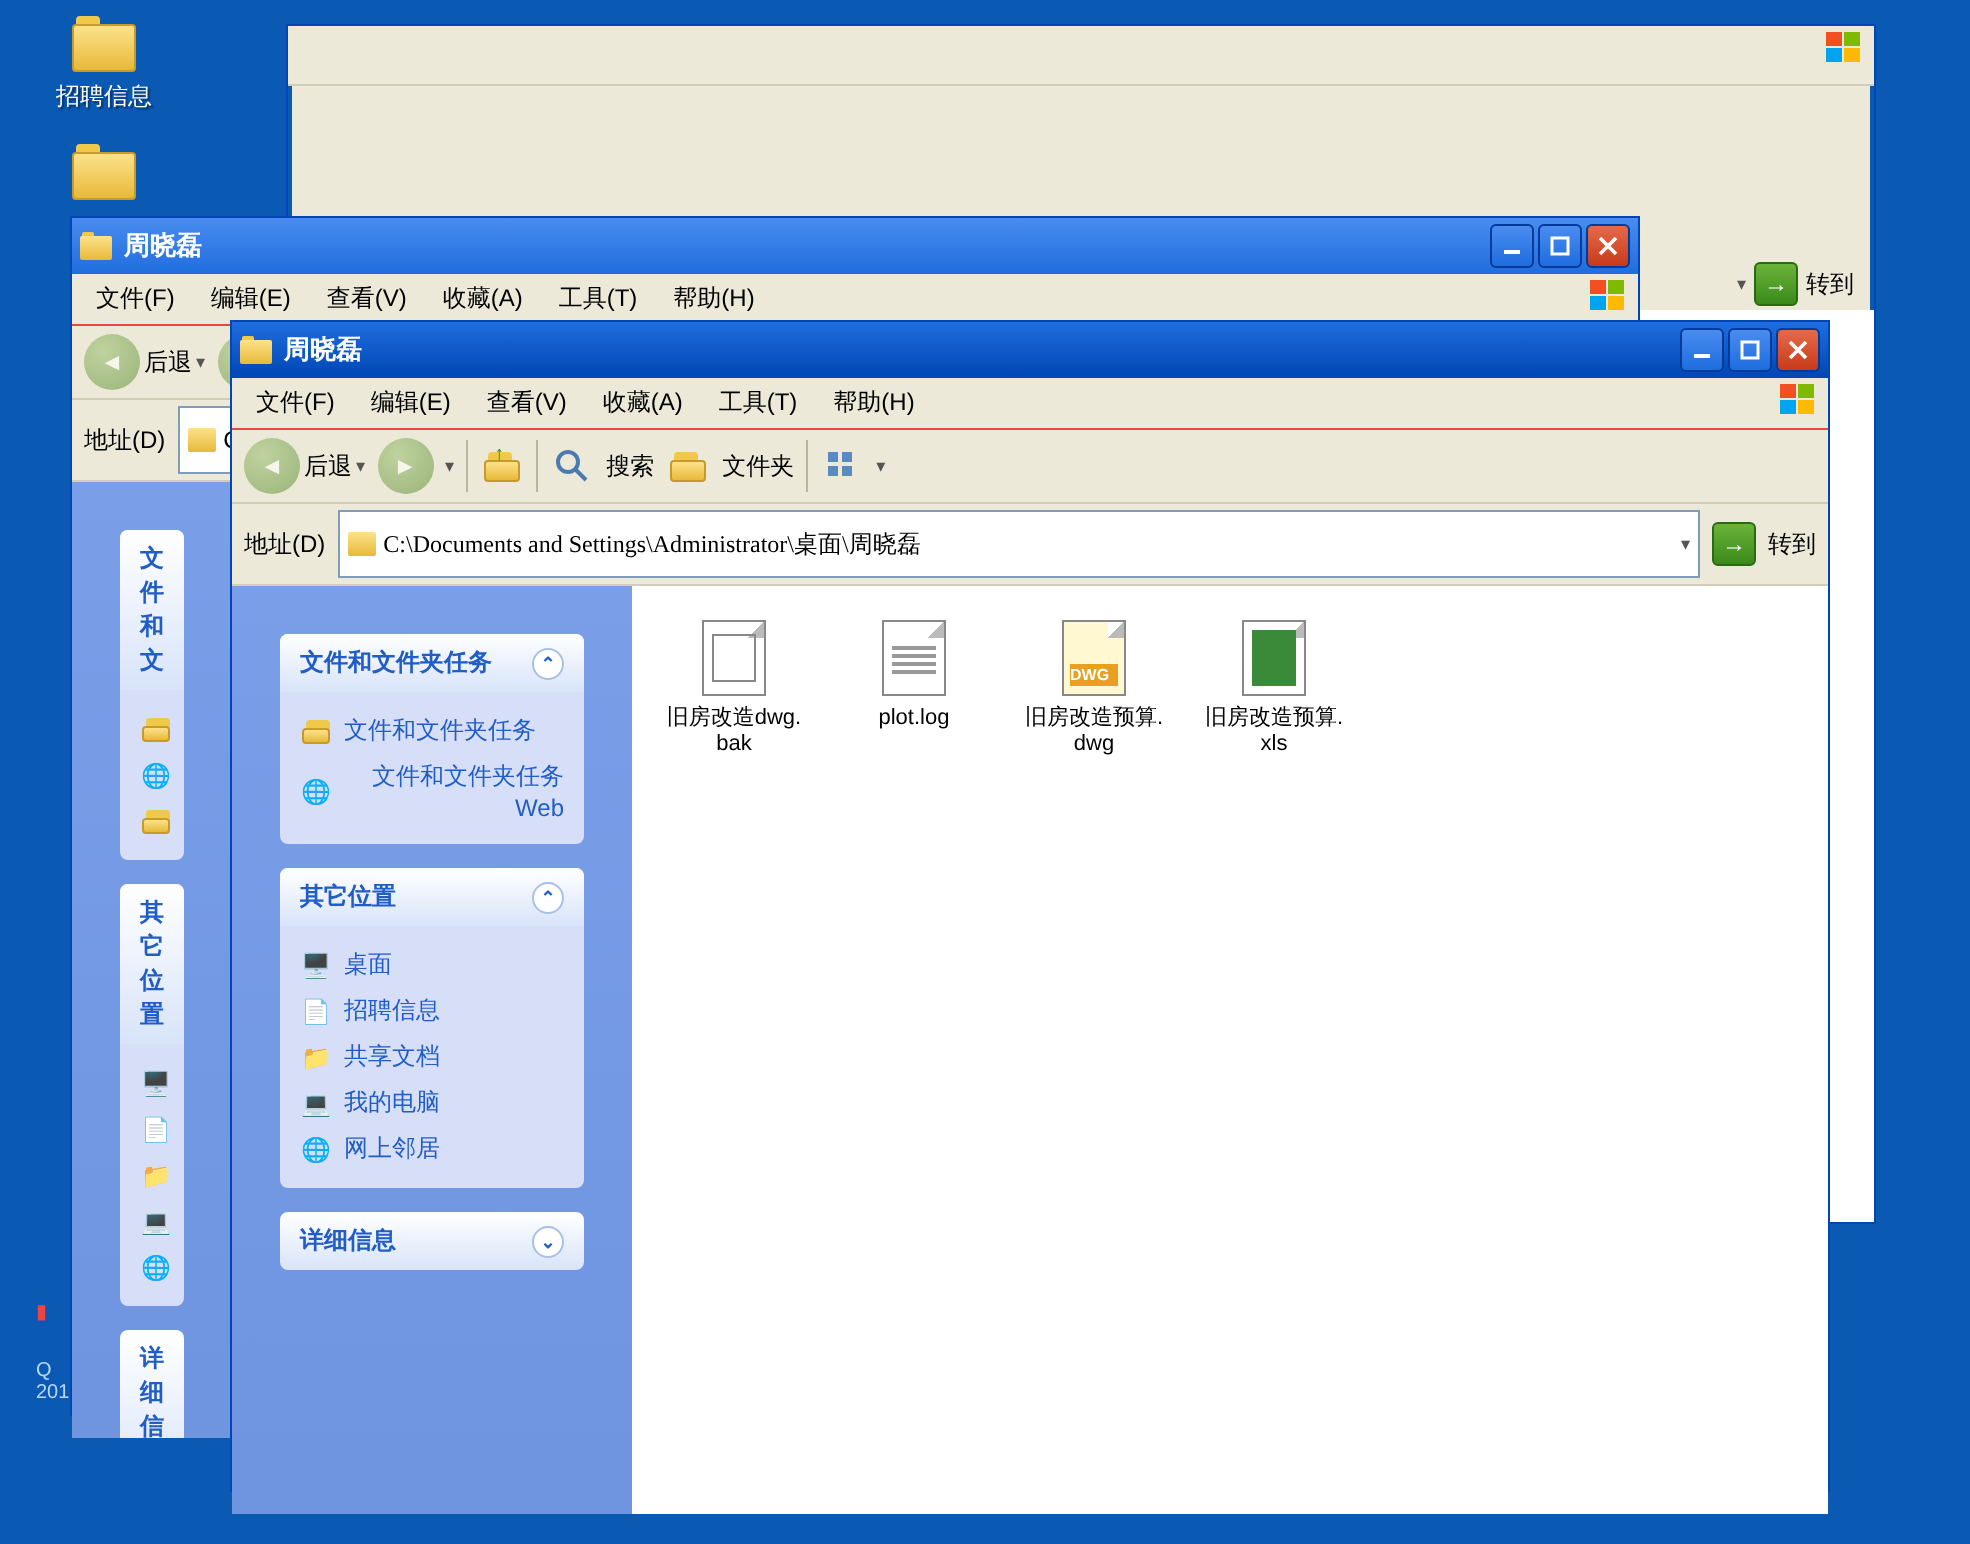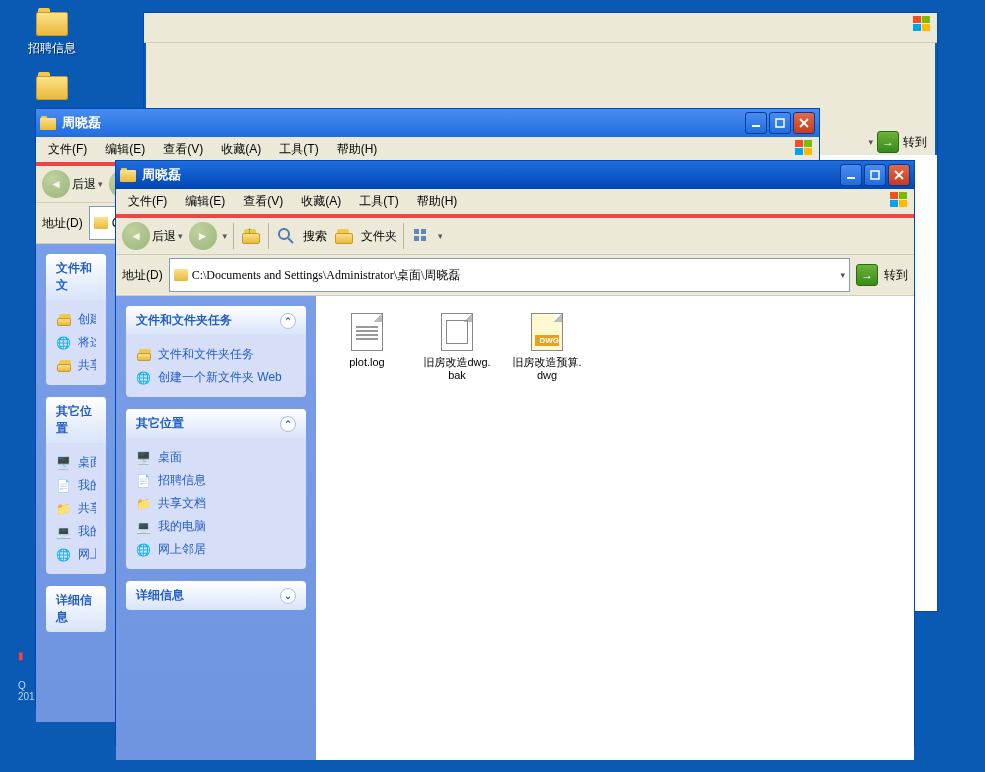--- a/index.html
+++ b/index.html
@@ -17,21 +17,21 @@
 .titlebar { height:28px; background:linear-gradient(#1f6dde,#0046b4); display:flex; align-items:center; padding:0 4px; color:white; font-size:13px; }
 .titlebar .tb-folder { width:16px; height:14px; margin-right:6px; position:relative; flex-shrink:0; }
 .titlebar .tb-folder::before { content:""; position:absolute; left:1px; top:0; width:6px; height:3px; background:#f0c94a; border-radius:1px 1px 0 0; }
 .titlebar .tb-folder::after { content:""; position:absolute; left:0; top:2px; right:0; bottom:0; background:linear-gradient(#fde28a,#e7b93a); border-radius:1px; }
 .titlebar .title-text { flex:1; font-weight:bold; white-space:nowrap; overflow:hidden; }
 .win-btns { display:flex; gap:2px; }
 .win-btn { width:22px; height:22px; background:linear-gradient(#4a8cf0,#1f6dde); border:1px solid #003a9a; border-radius:3px; color:white; font-size:12px; display:flex; align-items:center; justify-content:center; cursor:pointer; font-weight:bold; }
 .win-btn.close { background:linear-gradient(#e46a4a,#c83a1a); }
 .win-btn svg { width:12px; height:12px; }
 
-.menubar { background:#ece9d8; padding:2px 4px; display:flex; gap:2px; border-bottom:4px solid #ef4444; position:relative; }
+.menubar { background:#ece9d8; padding:2px 4px; display:flex; gap:2px; border-bottom:1px solid #ef4444; position:relative; }
 .menu-item { padding:2px 8px; cursor:pointer; }
 .win-flag { position:absolute; right:4px; top:2px; width:22px; height:18px; }
 .win-flag span { position:absolute; width:8px; height:7px; }
 .win-flag .r { background:#f25022; left:2px; top:1px; }
 .win-flag .g { background:#7fba00; left:11px; top:1px; }
 .win-flag .b { background:#00a4ef; left:2px; top:9px; }
 .win-flag .y { background:#ffb900; left:11px; top:9px; }
 
 .toolbar { background:#ece9d8; padding:4px 6px; display:flex; align-items:center; gap:6px; border-bottom:1px solid #d0cdb8; }
 .nav-btn { width:28px; height:28px; border-radius:50%; display:flex; align-items:center; justify-content:center; cursor:pointer; }
@@ -42,38 +42,38 @@
 .t-ico { width:22px; height:22px; cursor:pointer; display:flex; align-items:center; justify-content:center; }
 .dd { font-size:9px; color:#555; cursor:pointer; }
 
 .addressbar { background:#ece9d8; padding:3px 6px; display:flex; align-items:center; gap:6px; border-bottom:1px solid #d0cdb8; }
 .addr-input { flex:1; background:white; border:1px solid #7f9db9; height:34px; display:flex; align-items:center; padding:0 4px; gap:4px; font-size:12px; }
 .addr-input .af { width:14px; height:12px; position:relative; flex-shrink:0; }
 .addr-input .af::after { content:""; position:absolute; inset:0; background:linear-gradient(#fde28a,#e7b93a); border-radius:1px; }
 .go-btn { width:22px; height:22px; background:linear-gradient(#6bb33a,#3a8a1a); border:1px solid #2a6a12; border-radius:3px; color:white; display:flex; align-items:center; justify-content:center; cursor:pointer; }
 
 .body-split { display:flex; height:calc(100% - 28px - 24px - 38px - 30px); }
-.sidebar { width:200px; background:linear-gradient(#7a9ee8, #6f95e0); padding:10px; overflow:hidden; }
+.sidebar { width:200px; background:linear-gradient(#7a9ee8, #6f95e0); padding:24px; overflow:hidden;text-align:right; }
 .panel { background:#d6dff7; border-radius:4px; margin-bottom:12px; overflow:hidden; }
 .panel-hdr { background:linear-gradient(#fff,#d8e4fa); padding:6px 10px; color:#215dc6; font-weight:bold; display:flex; justify-content:space-between; align-items:center; cursor:pointer; }
 .panel-hdr .chev { width:16px; height:16px; border:1px solid #a8c0e8; border-radius:50%; background:white; display:flex; align-items:center; justify-content:center; font-size:9px; color:#215dc6; }
 .panel-body { padding:8px 10px; }
 .panel-link { display:flex; align-items:center; gap:6px; padding:3px 0; color:#215dc6; cursor:pointer; }
 .pl-ico { width:16px; height:16px; flex-shrink:0; display:flex; align-items:center; justify-content:center; }
 
 .content { flex:1; background:white; padding:16px; display:flex; gap:20px; align-content:flex-start; flex-wrap:wrap; }
 .file-icon { width:70px; text-align:center; cursor:pointer; }
 .file-icon .ico { width:40px; height:40px; margin:0 auto 4px; display:flex; align-items:center; justify-content:center; }
 .file-icon .lbl { font-size:11px; word-break:break-all; line-height:1.2; }
 
 .doc-sheet { width:32px; height:38px; background:white; border:1px solid #888; position:relative; }
 .doc-sheet::before { content:""; position:absolute; right:0; top:0; width:8px; height:8px; background:linear-gradient(135deg,#fff 48%, #bbb 50%); }
 .doc-lines::after { content:""; position:absolute; left:4px; right:4px; top:12px; height:2px; background:#999; box-shadow:0 4px 0 #999, 0 8px 0 #999, 0 12px 0 #999; }
 
-.dwg-badge { position:absolute; left:3px; right:3px; bottom:4px; background:#e8a020; color:white; font-size:8px; font-weight:bold; text-align:right; padding:1px 0; }
+.dwg-badge { position:absolute; left:3px; right:3px; bottom:4px; background:#e8a020; color:white; font-size:8px; font-weight:bold; text-align:left; padding:1px 0; }
 .xls-grid::after { content:""; position:absolute; left:4px; right:4px; top:4px; bottom:4px; background:linear-gradient(#3a8a3a,#3a8a3a); }
 .xls-grid .bars { position:absolute; left:6px; right:6px; top:6px; bottom:6px; background:repeating-linear-gradient(90deg,#fff 0 1px, transparent 1px 6px), repeating-linear-gradient(0deg,#fff 0 1px, transparent 1px 5px); }
 
 .sidebar-bg { width:80px; }
 .sidebar-bg .panel-link span.txt { white-space:nowrap; overflow:hidden; }
 
 
 #win1 { left:143px; top:12px; width:795px; height:600px; }
 #win2 { left:35px;  top:108px; width:785px; height:600px; }
 #win3 { left:115px; top:160px; width:800px; height:586px; }
@@ -318,21 +318,21 @@
           </div>
         <div class="panel-body">
           <div class="panel-link">
               <div class="pl-ico">
                 <div class="folder-glyph" style="width:14px;height:12px"></div>
               </div>
               <span>文件和文件夹任务</span>
             </div>
           <div class="panel-link">
               <div class="pl-ico">🌐</div>
-              <span>创建一个新文件夹 Web</span>
+              <span>文件和文件夹任务 Web</span>
             </div>
         </div>
       </div>
       <div class="panel">
         <div class="panel-hdr">
             <span>其它位置</span>
             <span class="chev">⌃</span>
           </div>
         <div class="panel-body">
           <div class="panel-link">
@@ -358,37 +358,45 @@
         </div>
       </div>
       <div class="panel">
         <div class="panel-hdr">
             <span>详细信息</span>
             <span class="chev">⌄</span>
           </div>
       </div>
     </div>
     <div class="content">
-      <div class="file-icon">
-        <div class="ico">
-            <div class="doc-sheet doc-lines"></div>
-          </div>
-        <div class="lbl">plot.log</div>
-      </div>
       <div class="file-icon">
         <div class="ico">
             <div class="doc-sheet">
               <div style="position:absolute;left:4px;right:4px;top:6px;bottom:6px;border:1px solid #888"></div>
             </div>
           </div>
         <div class="lbl">旧房改造dwg.bak</div>
       </div>
       <div class="file-icon">
         <div class="ico">
+            <div class="doc-sheet doc-lines"></div>
+          </div>
+        <div class="lbl">plot.log</div>
+      </div>
+      <div class="file-icon">
+        <div class="ico">
             <div class="doc-sheet" style="background:#fff8d0">
               <div class="dwg-badge">DWG</div>
             </div>
           </div>
         <div class="lbl">旧房改造预算.dwg</div>
       </div>
+      <div class="file-icon">
+        <div class="ico">
+            <div class="doc-sheet xls-grid">
+              <div class="bars"></div>
+            </div>
+          </div>
+        <div class="lbl">旧房改造预算.xls</div>
+      </div>
     </div>
   </div>
 </div>
 
 </body></html>

